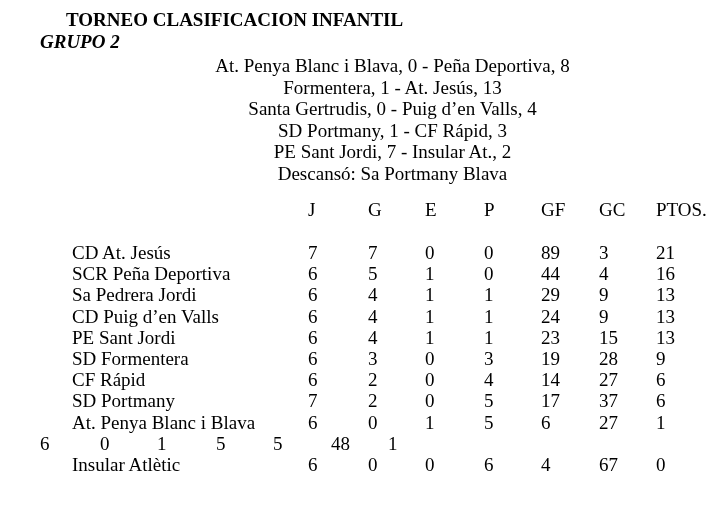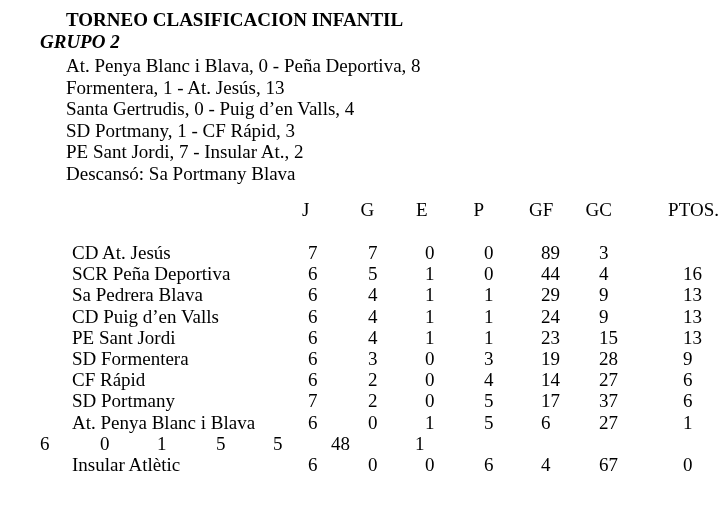--- a/index.html
+++ b/index.html
@@ -28,20 +28,21 @@
     left: 40px;
     font-weight: bold;
     font-style: italic;
     white-space: nowrap;
   }
   .results {
     position: absolute;
     top: 55px;
     left: 66px;
     width: 653px;
+    text-align: center;
   }
   .result-line {
     height: 21.6px;
     line-height: 21.6px;
     white-space: nowrap;
   }
   .standings-header {
     position: absolute;
     top: 199px;
     left: 40px;
@@ -59,21 +60,21 @@
     line-height: 21.2px;
     white-space: nowrap;
   }
   .c-team { width: 236px; margin-left: 32px; }
   .c-j    { width: 60px; }
   .c-g    { width: 57px; }
   .c-e    { width: 59px; }
   .c-p    { width: 57px; }
   .c-gf   { width: 58px; }
   .c-gc   { width: 57px; }
-  .c-ptos { flex: 1; margin-left: 27px; }
+  .c-ptos { flex: 1; }
 </style>
 </head>
 <body>
 
 <div class="doc-title">TORNEO CLASIFICACION INFANTIL</div>
 
 <div class="group-label">GRUPO 2</div>
 
 <div class="results">
     <div class="result-line">At. Penya Blanc i Blava, 0 - Peña Deportiva, 8</div>
@@ -97,33 +98,34 @@
 
 <div class="standings-body">
     <div class="row">
     <div class="c-team">CD At. Jesús</div>
     <div class="c-j">7</div>
     <div class="c-g">7</div>
     <div class="c-e">0</div>
     <div class="c-p">0</div>
     <div class="c-gf">89</div>
     <div class="c-gc">3</div>
+    <div class="c-ptos">21</div>
   </div>
     <div class="row">
     <div class="c-team">SCR Peña Deportiva</div>
     <div class="c-j">6</div>
     <div class="c-g">5</div>
     <div class="c-e">1</div>
     <div class="c-p">0</div>
     <div class="c-gf">44</div>
     <div class="c-gc">4</div>
     <div class="c-ptos">16</div>
   </div>
     <div class="row">
-    <div class="c-team">Sa Pedrera Blava</div>
+    <div class="c-team">Sa Pedrera Jordi</div>
     <div class="c-j">6</div>
     <div class="c-g">4</div>
     <div class="c-e">1</div>
     <div class="c-p">1</div>
     <div class="c-gf">29</div>
     <div class="c-gc">9</div>
     <div class="c-ptos">13</div>
   </div>
     <div class="row">
     <div class="c-team">CD Puig d’en Valls</div>

